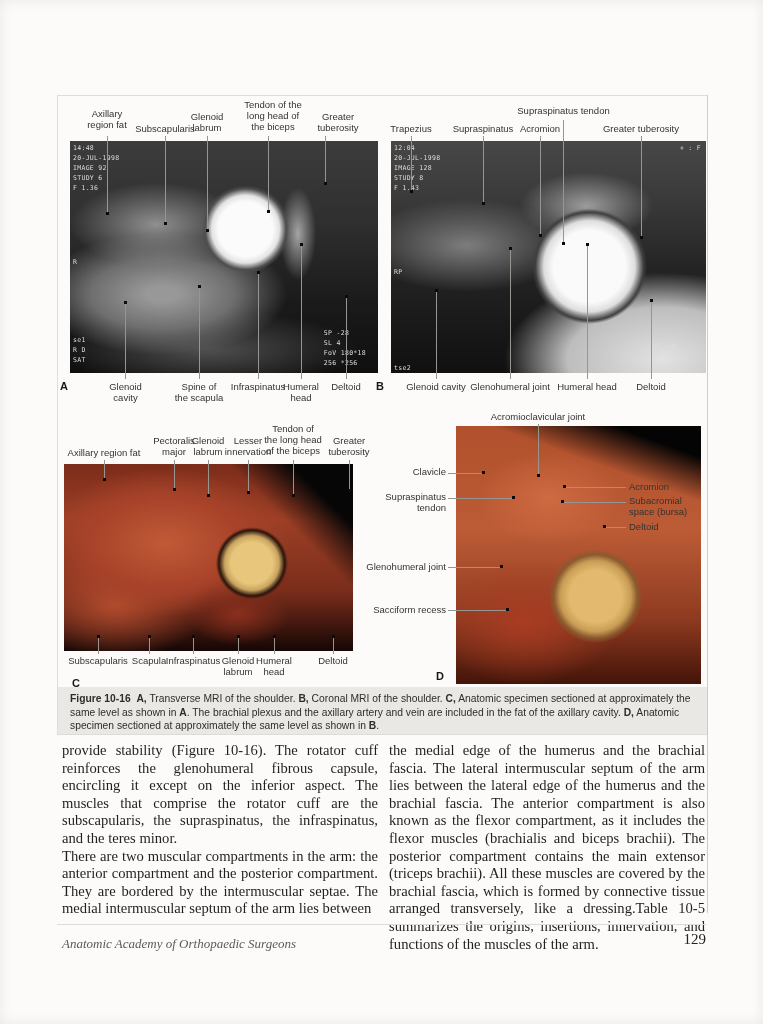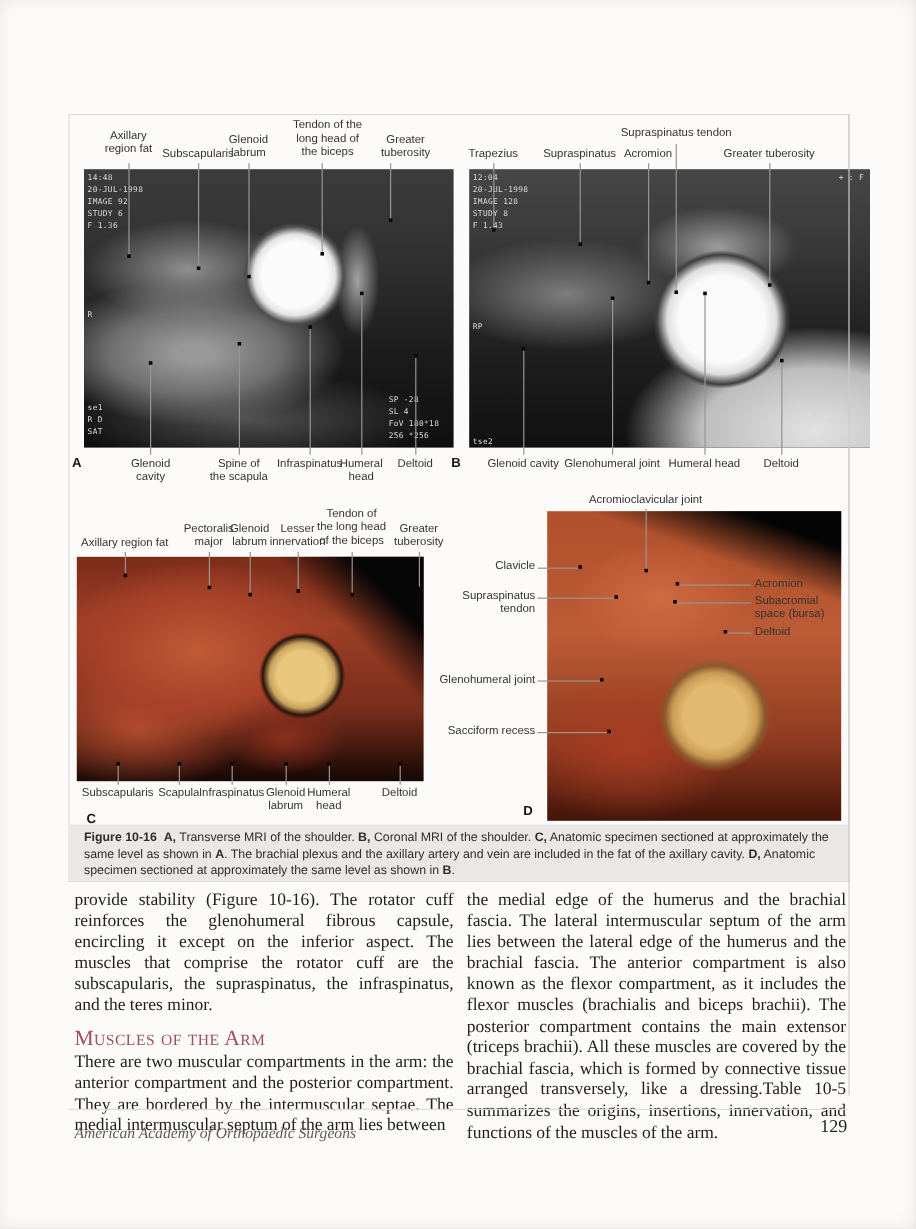--- a/index.html
+++ b/index.html
@@ -15,21 +15,21 @@
       radial-gradient(ellipse 26px 66px at 74% 40%, rgba(205,205,205,.75), rgba(0,0,0,0) 70%),
       radial-gradient(ellipse 120px 58px at 28% 36%, #8f8f8f, rgba(0,0,0,0) 72%),
       radial-gradient(ellipse 160px 78px at 30% 66%, #989898 10%, #6e6e6e 45%, rgba(0,0,0,0) 78%),
       radial-gradient(ellipse 200px 52px at 45% 90%, #4f4f4f, rgba(0,0,0,0) 75%),
       linear-gradient(180deg,#3c3c3c 0%,#2f2f2f 35%,#1a1a1a 70%,#0f0f0f 100%); margin-left: 12px;}
   .mri-b{left:333px;top:45px;width:315px;height:232px;background:
       radial-gradient(circle 60px at 63% 54%, #fafafa 60%, #dedede 76%, #3f3f3f 90%, rgba(0,0,0,0) 96%),
       radial-gradient(ellipse 95px 48px at 62% 28%, #9c9c9c, rgba(0,0,0,0) 70%),
       radial-gradient(ellipse 210px 115px at 86% 94%, #e2e2e2 0%, #bdbdbd 45%, rgba(0,0,0,0) 75%),
       radial-gradient(ellipse 140px 62px at 24% 45%, #7d7d7d, rgba(0,0,0,0) 75%),
-      linear-gradient(180deg,#474747 0%,#3a3a3a 25%,#242424 55%,#101010 100%); padding-left: 19px;}
+      linear-gradient(180deg,#474747 0%,#3a3a3a 25%,#242424 55%,#101010 100%);}
   .spec-c{left:6px;top:368px;width:289px;height:187px;background:
       radial-gradient(circle 40px at 65% 53%, #e8c67c 52%, #caa45f 68%, #2a140c 82%, rgba(0,0,0,0) 90%),
       radial-gradient(ellipse 70px 42px at 60% 80%, #8a2f1d, rgba(0,0,0,0) 75%),
       linear-gradient(225deg,#060606 0%,#060606 13%, rgba(0,0,0,0) 26%),
       radial-gradient(ellipse 150px 90px at 35% 42%, #c05a36 0%, #a8432a 50%, rgba(0,0,0,0) 82%),
       radial-gradient(ellipse 120px 70px at 18% 75%, #b34c2e, rgba(0,0,0,0) 78%),
       linear-gradient(180deg,#7c2c1a 0%,#9c3f26 30%,#7a2d1b 68%,#150705 100%);}
   .spec-d{left:398px;top:330px;width:245px;height:258px;background:
       radial-gradient(circle 52px at 57% 66%, #e2b96e 50%, #c99c55 68%, #8a5a2e 80%, rgba(0,0,0,0) 90%),
       linear-gradient(200deg,#040404 0%,#040404 9%, rgba(0,0,0,0) 22%),
@@ -245,26 +245,25 @@
     <div class="ln h" style="left:548px;top:431px;width:20px"></div>
     <div class="dot" style="left:545px;top:429px"></div>
     <div class="plet" style="left:378px;top:574px">D</div>
 
     <div class="caption"><span class="b">Figure  10-16</span>&nbsp; <span class="b">A,</span> <span>Transverse MRI of the shoulder.</span> <span class="b">B,</span> <span>Coronal MRI of the shoulder.</span> <span class="b">C,</span> <span>Anatomic specimen sectioned at approximately the same level as shown in</span> <span class="b">A</span><span>. The brachial plexus and the axillary artery and vein are included in the fat of the axillary cavity.</span> <span class="b">D,</span> <span>Anatomic specimen sectioned at approximately the same level as shown in</span> <span class="b">B</span><span>.</span></div>
   </div>
 
   <div class="columns">
     <div class="col">
       <p>provide stability (Figure 10-16). The rotator cuff reinforces the glenohumeral fibrous capsule, encircling it except on the inferior aspect. The muscles that comprise the rotator cuff are the subscapularis, the supraspinatus, the infraspinatus, and the teres minor.</p>
-      <h2>Muscles of the Arm</h2>
       <p>There are two muscular compartments in the arm: the anterior compartment and the posterior compartment. They are bordered by the intermuscular septae. The medial intermuscular septum of the arm lies between</p>
     </div>
     <div class="col">
       <p>the medial edge of the humerus and the brachial fascia. The lateral intermuscular septum of the arm lies between the lateral edge of the humerus and the brachial fascia. The anterior compartment is also known as the flexor compartment, as it includes the flexor muscles (brachialis and biceps brachii). The posterior compartment contains the main extensor (triceps brachii). All these muscles are covered by the brachial fascia, which is formed by connective tissue arranged transversely, like a dressing.Table 10-5 summarizes the origins, insertions, innervation, and functions of the muscles of the arm.</p>
     </div>
   </div>
 
   <div class="footer-rule"></div>
-  <div class="footer-publisher">American Academy of Orthopaedic Surgeons</div>
+  <div class="footer-publisher">Anatomic Academy of Orthopaedic Surgeons</div>
   <div class="footer-page">129</div>
   <div class="page-rule-right"></div>
 
 </div>
 
 </body></html>

